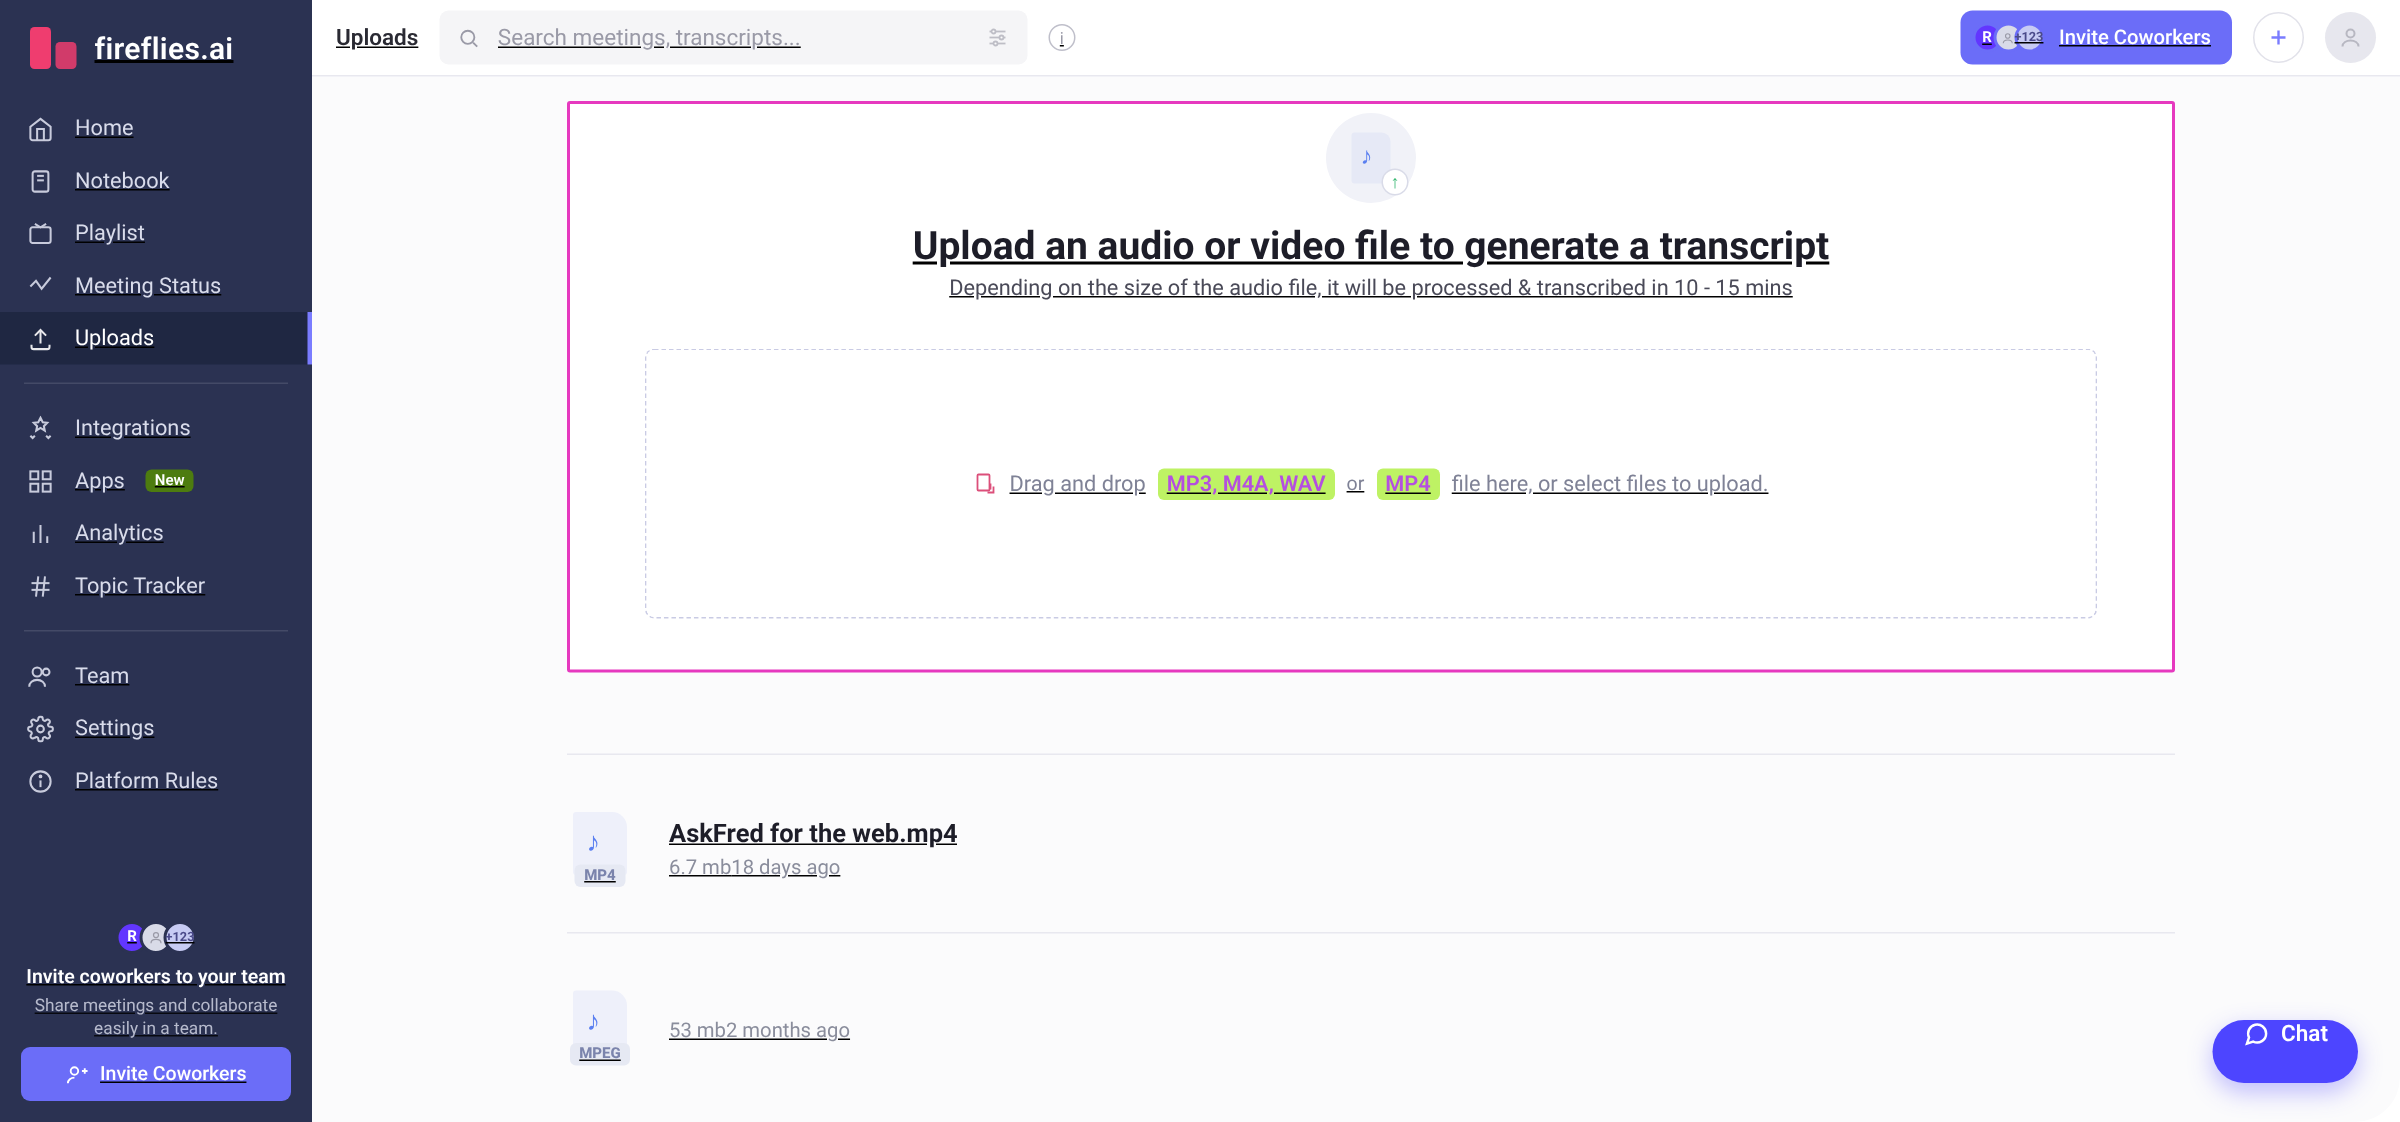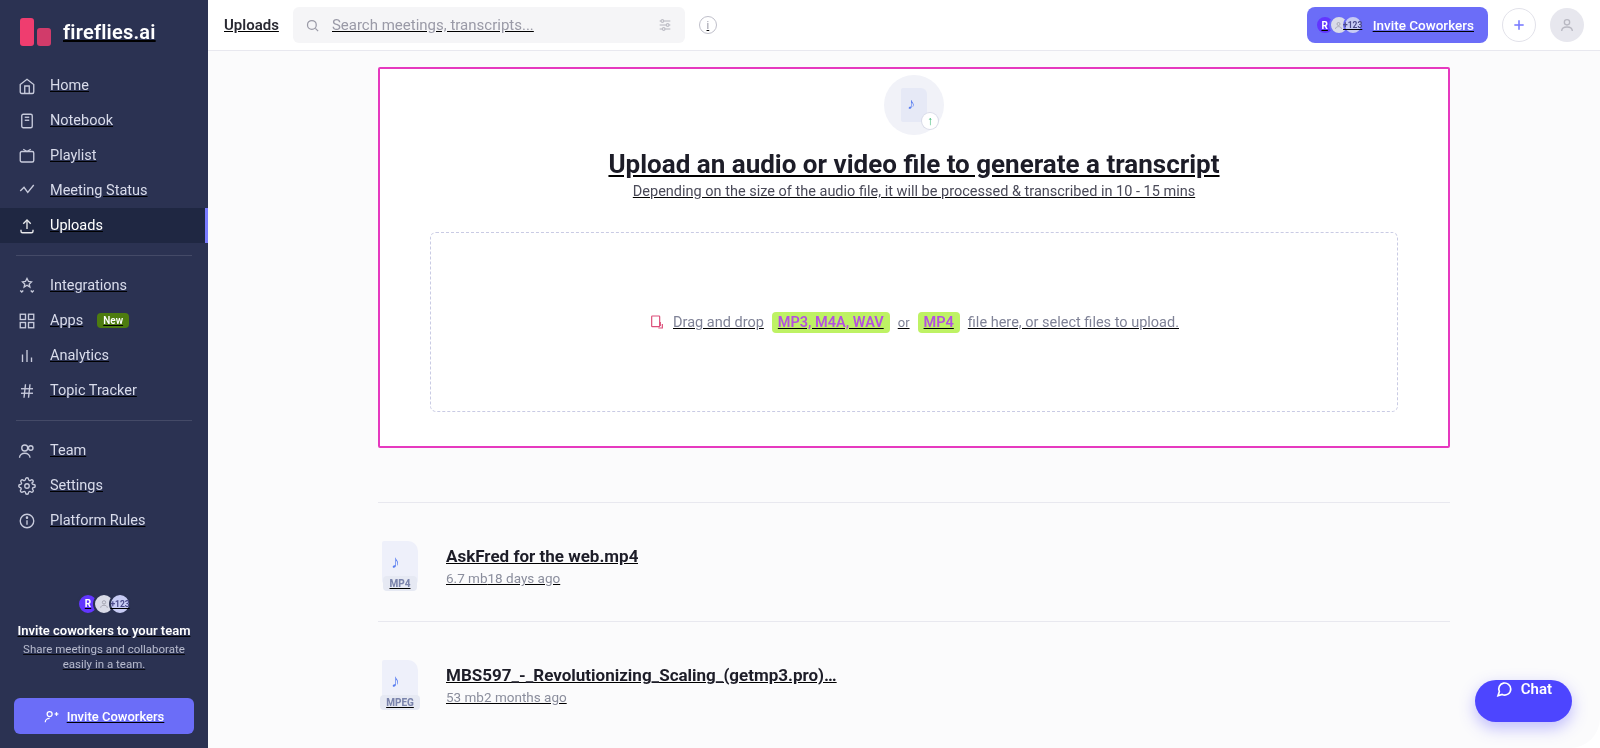--- a/index.html
+++ b/index.html
@@ -37,21 +37,21 @@
 .side-spacer{flex:1}
 .invite-block{padding:14px;text-align:center;color:var(--text-side)}
 .avatar-row{display:flex;justify-content:center;margin-bottom:8px}
 .avatar-stack{display:flex}
 .ast{width:22px;height:22px;border-radius:50%;border:2px solid var(--bg-sidebar);margin-left:-6px;display:flex;align-items:center;justify-content:center;font-size:10px;font-weight:700;color:#fff}
 .ast:first-child{margin-left:0}
 .ast.a1{background:#6236ff}
 .ast.a2{background:#d9dbe8;color:#888}
 .ast.a3{background:#c7cbf4;color:#4a4a8a;font-size:8.5px}
 .invite-title{font-size:13px;color:#fff;font-weight:600}
-.invite-sub{font-size:11.5px;line-height:1.35;margin:4px 0 25px;opacity:.8}
+.invite-sub{font-size:11.5px;line-height:1.35;margin:4px 0 4px;opacity:.8}
 .invite-btn{background:var(--brand-btn);color:#fff;border:none;width:100%;height:36px;border-radius:6px;font-size:13px;font-weight:500;display:flex;align-items:center;justify-content:center;gap:8px;cursor:pointer}
 
 
 .main{flex:1;display:flex;flex-direction:column;min-width:0}
 .topbar{height:51px;display:flex;align-items:center;padding:0 16px;gap:14px;border-bottom:1px solid var(--border);background:#fff}
 .top-title{font-size:15px;font-weight:600;color:#2a2a33}
 .search{flex:0 0 392px;display:flex;align-items:center;background:var(--search-bg);border-radius:6px;height:36px;padding:0 12px;gap:10px;color:#9a9aa7}
 .search input{flex:1;border:none;background:transparent;outline:none;font-size:15px;color:#333}
 .search input::placeholder{color:#9a9aa7}
 .search-ctrl{opacity:.6}
@@ -335,21 +335,20 @@
       </div>
 
       <hr class="rowdiv" style="margin-top:14px">
 
       <div class="file-row">
         <div class="file-thumb">
           <div class="thumb-sh"></div>
           <span class="ext-tag">MPEG</span>
         </div>
         <div class="file-meta">
-          <div class="file-name">MBS597_-_Revolutionizing_Scaling_(getmp3.pro)…</div>
           <div class="file-sub">
             <span>53 mb</span>
             <span>2 months ago</span>
           </div>
         </div>
       </div>
     </div>
   </div>
 </div>
 

